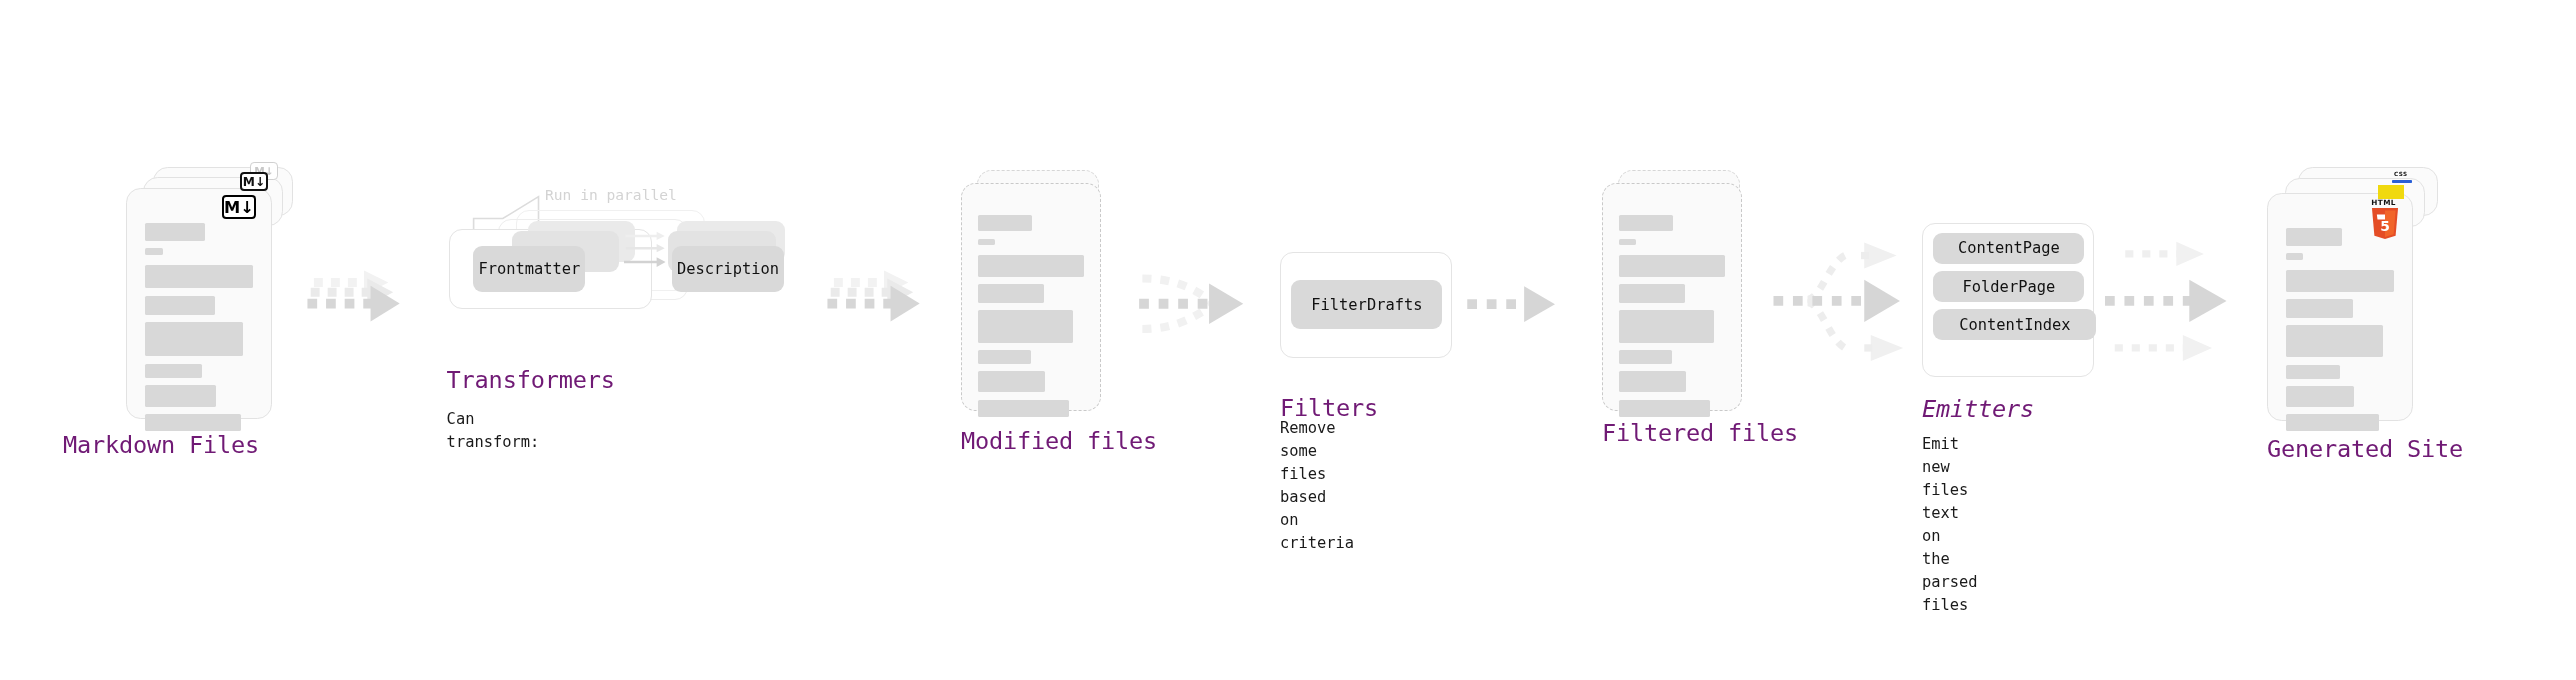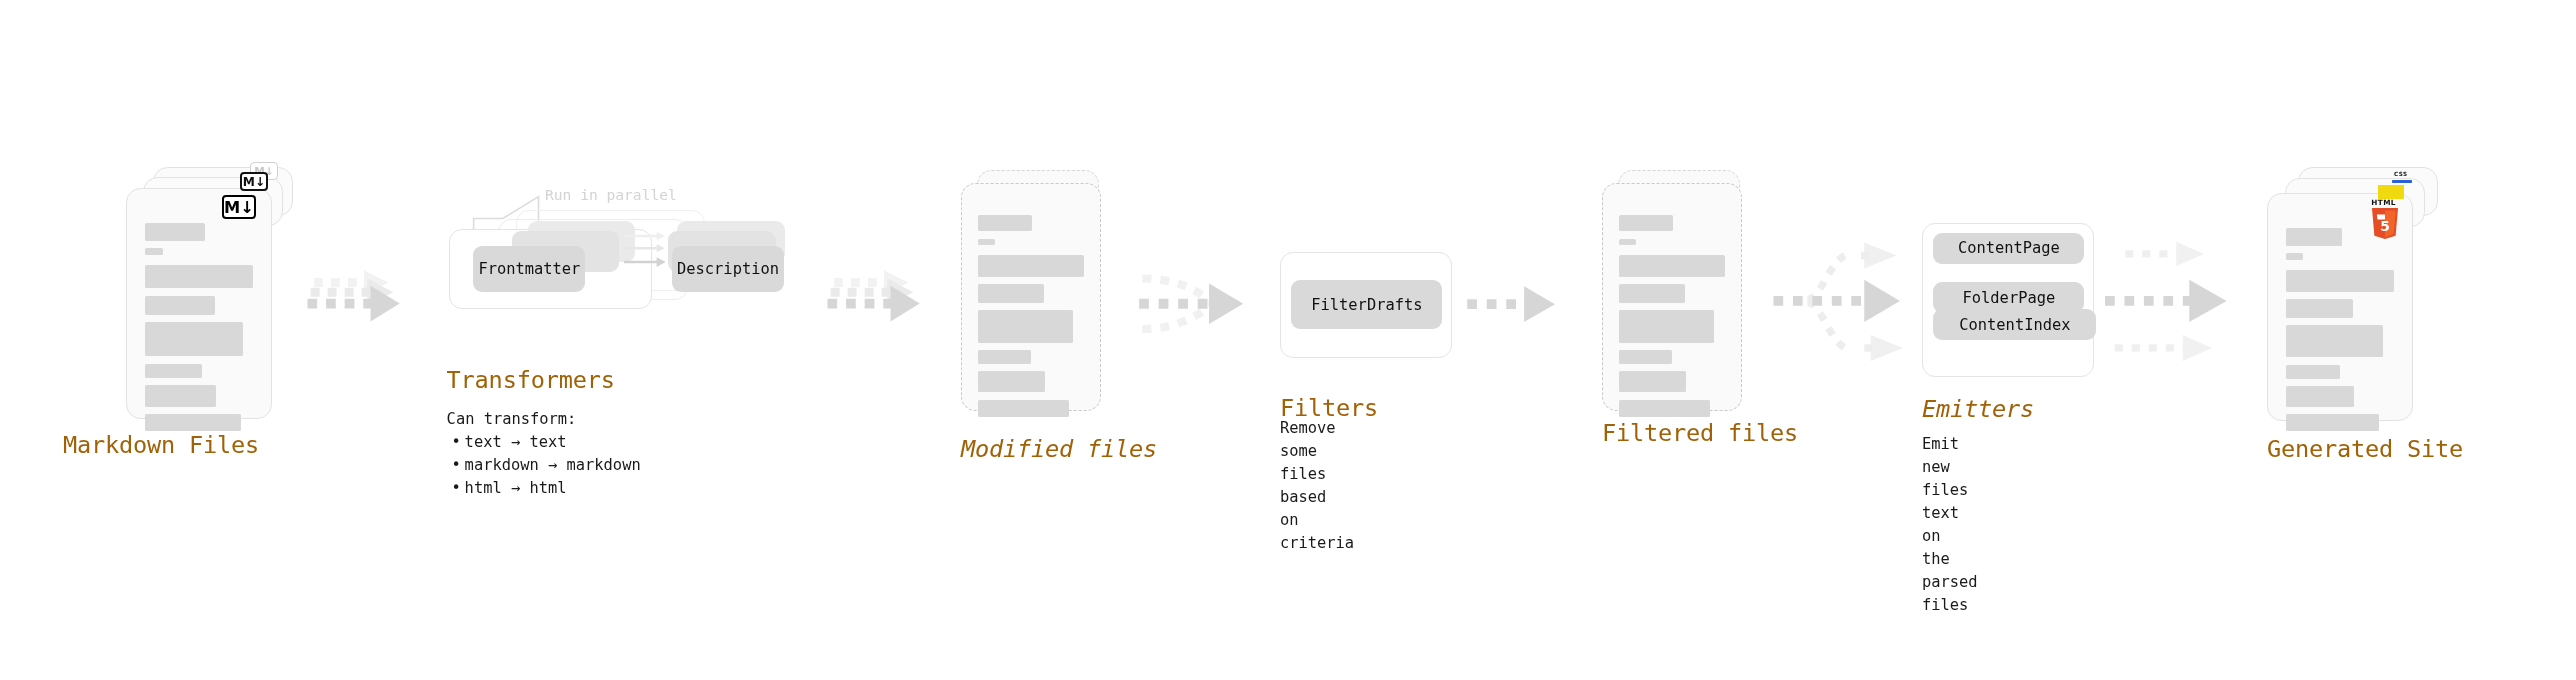--- a/index.html
+++ b/index.html
@@ -44,21 +44,21 @@
     background: #d8d8d8;
     border-radius: 1.6px;
     margin-bottom: 7.3px;
   }
 
   
   .title {
     position: absolute;
     font-size: 23.6px;
     letter-spacing: -0.2px;
-    color: #a16207;
+    color: #701a75;
     white-space: nowrap;
     font-weight: 400;
   }
   .subtitle {
     position: absolute;
     font-size: 15.4px;
     line-height: 23px;
     color: #1a1a1a;
     white-space: pre-line;
   }
@@ -237,25 +237,20 @@
     <div class="chip" style="left:24.4px; top:54px; width:112px; height:46px;">
       <span>Frontmatter</span>
     </div>
     <div class="chip" style="left:223px; top:54px; width:112px; height:46px;">
       <span>Description</span>
     </div>
 
     <div class="title" style="left:-2.4px; top:174px;">Transformers</div>
     <div class="sublist" style="left:-2.4px; top:216px;">
       <div>Can transform:</div>
-      <ul>
-        <li>text → text</li>
-        <li>markdown → markdown</li>
-        <li>html → html</li>
-      </ul>
     </div>
   </div>
 
   <svg style="left:827px; top:268px;" width="98" height="89" viewBox="0 0 120 110">
     <g>
       <line x1="8" y1="18" x2="76" y2="18" stroke="#f2f2f2" stroke-width="11" stroke-dasharray="11 10"></line>
       <polygon points="70,3 100,18 70,33" fill="#f2f2f2"></polygon>
     </g>
     <g>
       <line x1="4" y1="30" x2="80" y2="30" stroke="#eaeaea" stroke-width="11" stroke-dasharray="11 10"></line>
@@ -276,21 +271,21 @@
           <div class="ln" style="width:16%;height:6.5px;margin-bottom:9.8px;"></div>
           <div class="ln" style="width:100%;height:22px;"></div>
           <div class="ln" style="width:62%;height:18.7px;"></div>
           <div class="ln" style="width:90%;height:32.5px;"></div>
           <div class="ln" style="width:50%;height:14px;"></div>
           <div class="ln" style="width:63%;height:21px;"></div>
           <div class="ln" style="width:86%;height:17px;"></div>
         </div>
       </div>
     </div>
-    <div class="title" style="left:0px; top:252px;font-style:italic;">Modified files</div>
+    <div class="title" style="left:0px; top:244px;">Modified files</div>
   </div>
 
   <svg style="left:1131px; top:258px;" width="122" height="98" viewBox="0 0 150 120">
     <path d="M14 25 C 56 25, 78 38, 100 54" fill="none" stroke="#f1f1f1" stroke-width="10" stroke-dasharray="11 11"></path>
     <path d="M14 87 C 56 87, 78 72, 100 58" fill="none" stroke="#f1f1f1" stroke-width="10" stroke-dasharray="11 11"></path>
     <line x1="10" y1="56" x2="102" y2="56" stroke="#d6d6d6" stroke-width="12" stroke-dasharray="12 12"></line>
     <polygon points="96,31 138,56 96,81" fill="#d6d6d6"></polygon>
   </svg>
 
   <div class="stage" style="left:1280px; top:252px;">
@@ -338,21 +333,21 @@
 
     <line x1="8" y1="90" x2="126" y2="90" stroke="#d6d6d6" stroke-width="12" stroke-dasharray="12 12"></line>
     <polygon points="120,64 164,90 120,116" fill="#d6d6d6"></polygon>
   </svg>
 
   <div class="stage" style="left:1922px; top:223px;">
     <div class="groupbox" style="left:0px; top:0px; width:172px; height:154px;"></div>
     <div class="chip" style="left:11.4px; top:9.8px; width:151px; height:31px;">
       <span>ContentPage</span>
     </div>
-    <div class="chip" style="left:11.4px; top:48px; width:151px; height:31px;margin-top:11px;">
+    <div class="chip" style="left:11.4px; top:48px; width:151px; height:31px;">
       <span>FolderPage</span>
     </div>
     <div class="chip" style="left:11.4px; top:86px; width:163px; height:31px;">
       <span>ContentIndex</span>
     </div>
     <div class="title" style="left:0px; top:172px;font-style:italic;">Emitters</div>
     <div class="subtitle" style="left:0px; top:210px;">Emit new files text on
 the parsed files</div>
   </div>
 

